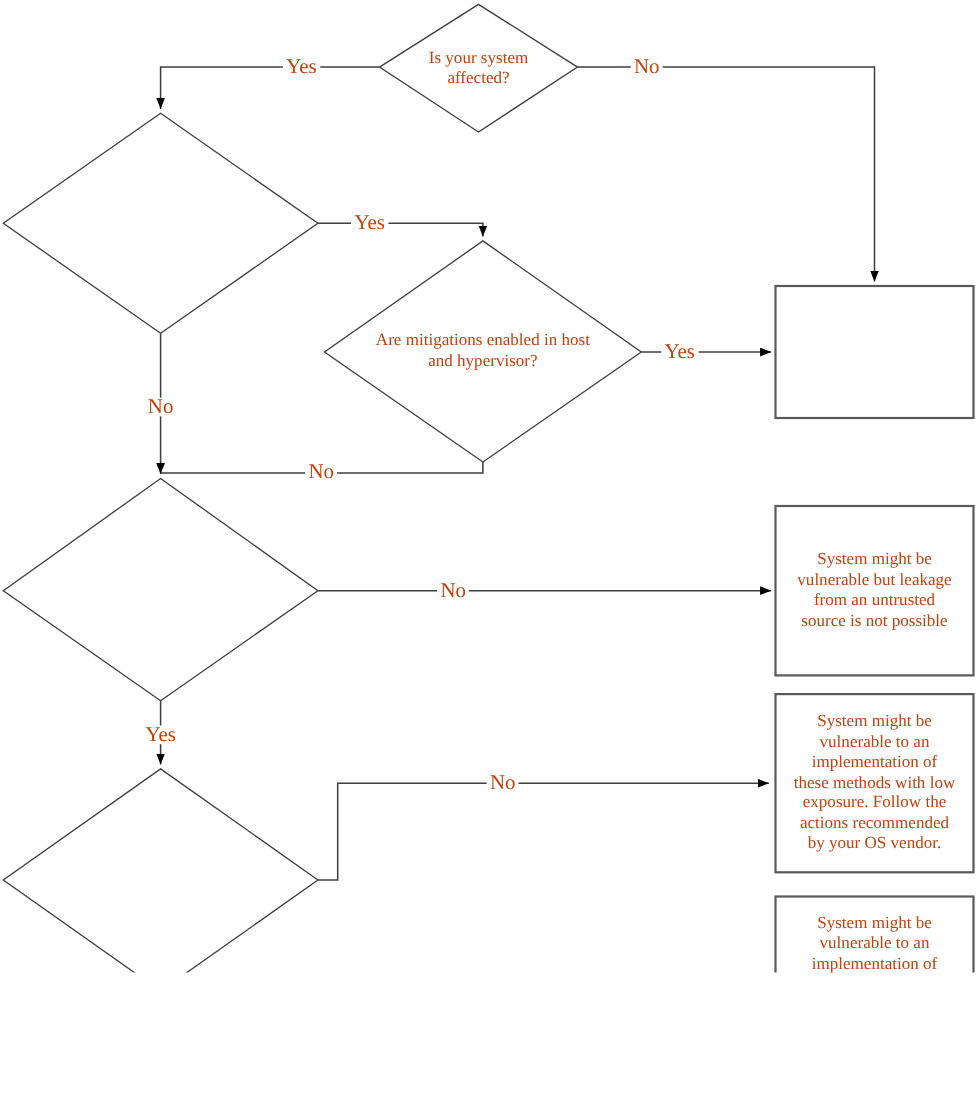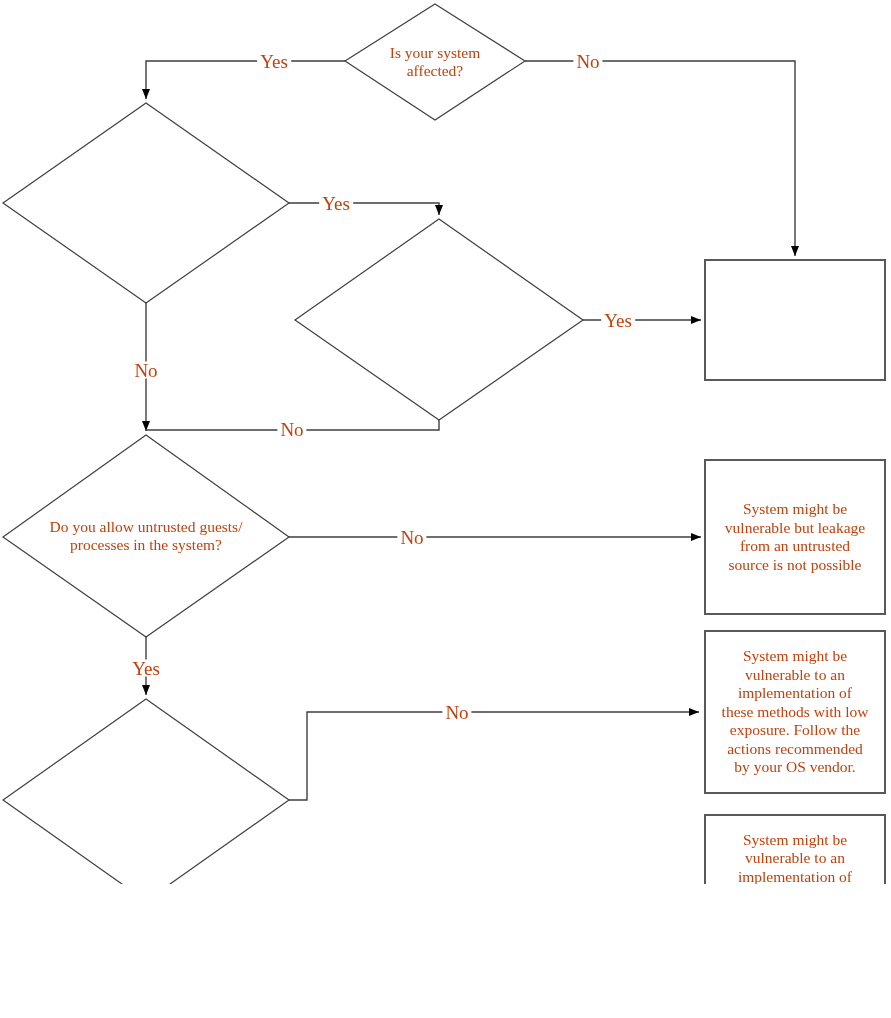--- a/index.html
+++ b/index.html
@@ -81,23 +81,23 @@
       <rect x="705" y="460" width="180" height="154"></rect>
       <rect x="705" y="631" width="180" height="162"></rect>
       <rect x="705" y="815" width="180" height="198"></rect>
     </g>
   </svg>
 
   <div class="node-text" style="left:345px; top:4px; width:180px; height:116px;">Is your system
 affected?</div>
 
 
+  <div class="node-text" style="left:295px; top:219px; width:288px; height:201px;">Are mitigations enabled in host
+and hypervisor?</div>
 
-  <div class="node-text" style="left:3px; top:435px; width:286px; height:202px;">Do you allow untrusted guests/
-processes in the system?</div>
 
 
 
   <div class="node-text" style="left:705px; top:460px; width:180px; height:154px;">System might be
 vulnerable but leakage
 from an untrusted
 source is not possible</div>
 
   <div class="node-text" style="left:705px; top:631px; width:180px; height:162px;">System might be
 vulnerable to an

